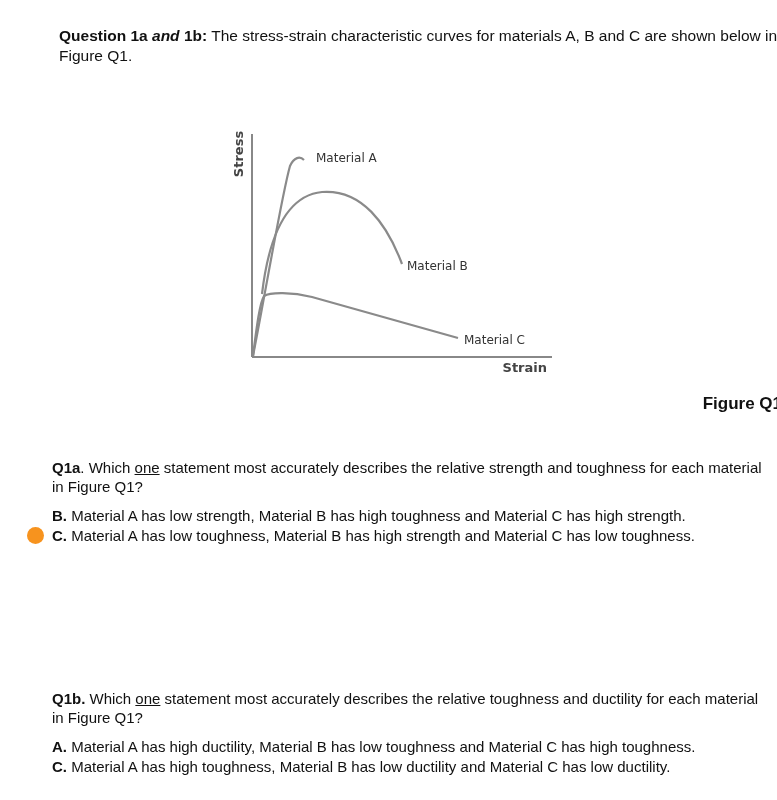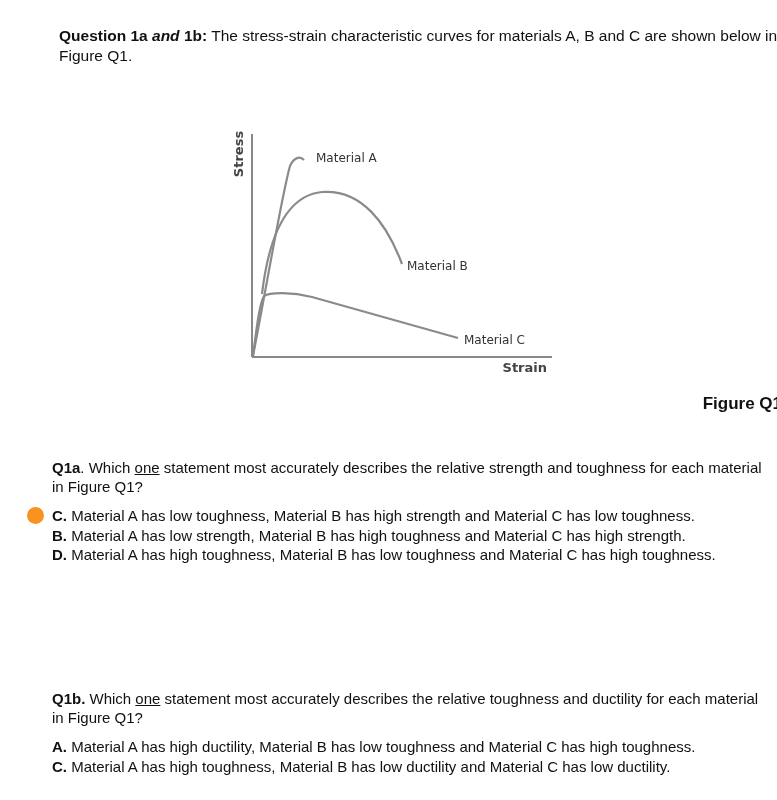--- a/index.html
+++ b/index.html
@@ -36,22 +36,21 @@
     <text x="94" y="38" font-size="12" fill="#333">Material A</text>
     <text x="185" y="146" font-size="12" fill="#333">Material B</text>
     <text x="242" y="220" font-size="12" fill="#333">Material C</text>
   </svg>
 </div>
 
 <div class="fig-caption">Figure Q1</div>
 
 <div class="q" style="top:458px;">
   <div class="stem"><b>Q1a</b><span>. Which </span><u>one</u><span> statement most accurately describes the relative strength and toughness for each material in Figure Q1?</span></div>
+  <div class="opt"><span class="letter">B.</span><span> Material A has low strength, Material B has high toughness and Material C has high strength.</span></div>
   <div class="opt"><span class="marker" style="background: rgb(247, 147, 30);"></span><span class="letter">C.</span><span> Material A has low toughness, Material B has high strength and Material C has low toughness.</span></div>
-  <div class="opt"><span class="letter">B.</span><span> Material A has low strength, Material B has high toughness and Material C has high strength.</span></div>
-  <div class="opt"><span class="letter">D.</span><span> Material A has high toughness, Material B has low toughness and Material C has high toughness.</span></div>
 </div>
 
 <div class="q" style="top:689px;">
   <div class="stem"><b>Q1b.</b><span> Which </span><u>one</u><span> statement most accurately describes the relative toughness and ductility for each material in Figure Q1?</span></div>
   <div class="opt"><span class="letter">A.</span><span> Material A has high ductility, Material B has low toughness and Material C has high toughness.</span></div>
   <div class="opt"><span class="letter">C.</span><span> Material A has high toughness, Material B has low ductility and Material C has low ductility.</span></div>
 </div>
 
 </body></html>

